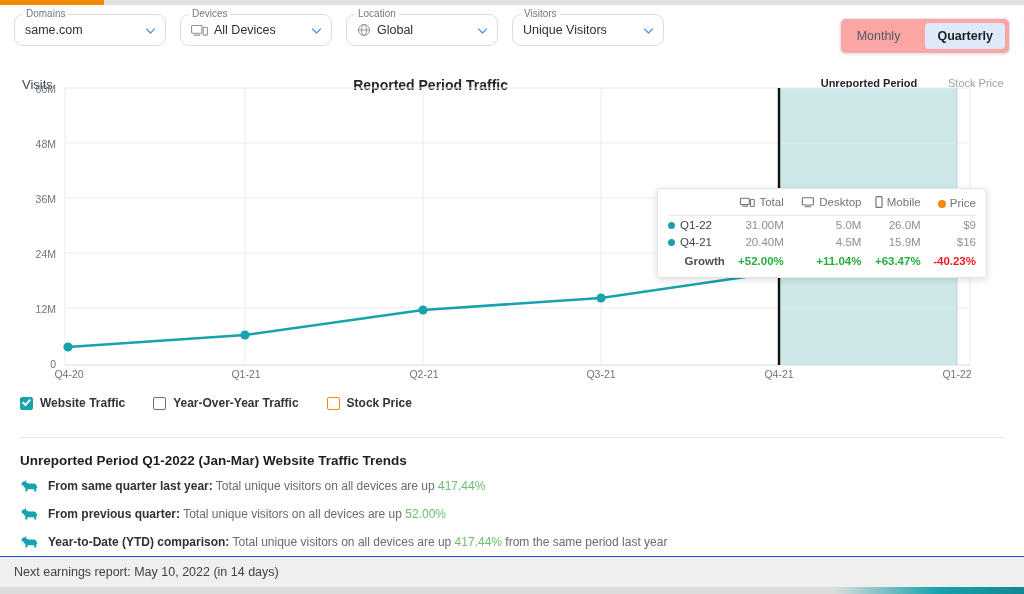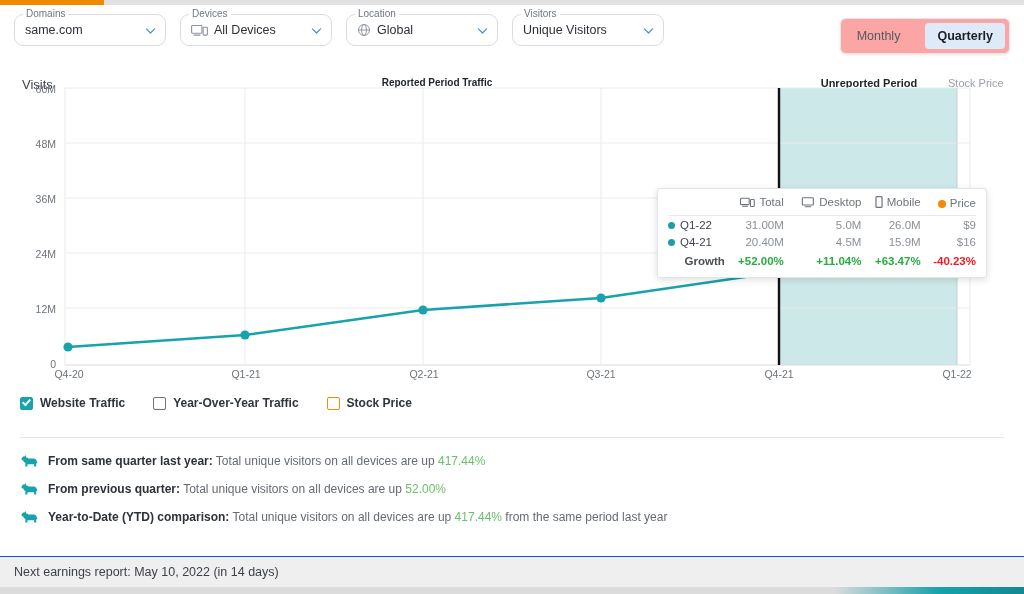--- a/index.html
+++ b/index.html
@@ -104,21 +104,21 @@
     position: absolute;
     top: 70px; left: 0;
     width: 1024px; height: 325px;
   }
   .axis-title {
     position: absolute;
     font-size: 13px;
     color: #40464f;
   }
   .t-visits { left: 22px; top: 7px; }
-  .t-reported { left: 342px; top: 7px; width: 190px; text-align: center; font-weight: bold; font-size: 10px; color: #22262c;}
+  .t-reported { left: 318px; top: 7px; width: 190px; text-align: right; font-weight: bold; font-size: 14px; color: #22262c;}
   .t-unreported { left: 790px; top: 7px; width: 158px; text-align: center; font-weight: bold; font-size: 11px; color: #22262c;}
   .t-stockprice { left: 948px; top: 7px; font-size: 11px; color: #9aa0a8; }
 
   .ylabel {
     position: absolute;
     right: 968px;
     font-size: 10.5px;
     color: #6d747d;
     text-align: right;
     width: 40px;
@@ -474,20 +474,21 @@
     </div>
     <div class="item">
       <span class="cb empty-orange"></span>
       <span class="label">Stock Price</span>
     </div>
   </div>
 
   <div class="divider"></div>
 
   <div class="insights">
+    <h2>Unreported Period Q1-2022 (Jan-Mar) Website Traffic Trends</h2>
 
     <div class="insight-row">
       <span>
         <svg width="19" height="15" viewBox="0 0 24 18">
           <path d="M2 6.5c1-2 2.4-2.8 3.6-2.3 .4-1 1.2-1.7 2-1.5 .3 .9 .1 1.6-.2 2.1 1.4 .2 2.6 .9 3.4 1.8h6.3c1.6 0 3 .8 3.6 2.2l1.2 2.6c.2 .5 0 1-.5 1.1l-1.1 .3 .3 3.1c0 .4-.3 .7-.7 .7h-1.3c-.4 0-.7-.3-.7-.7l-.2-2.2H9.6l-.3 2.2c0 .4-.4 .7-.8 .7H7.3c-.4 0-.7-.3-.7-.8l.3-3.3c-1.4-.8-2.4-2-2.9-3.4l-1.3-.5c-.6-.2-.9-.9-.7-1.2z" fill="#17a2ac"></path>
         </svg>
       </span>
       <span class="txt"><b>From same quarter last year:</b><span> Total unique visitors on all devices are up </span><span class="pct">417.44%</span><span></span></span>
     </div>
 

